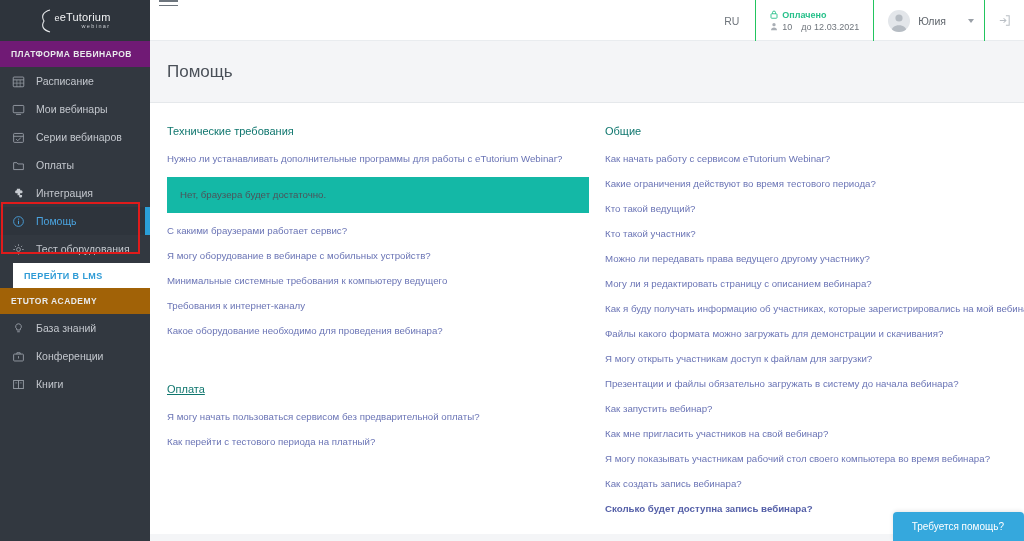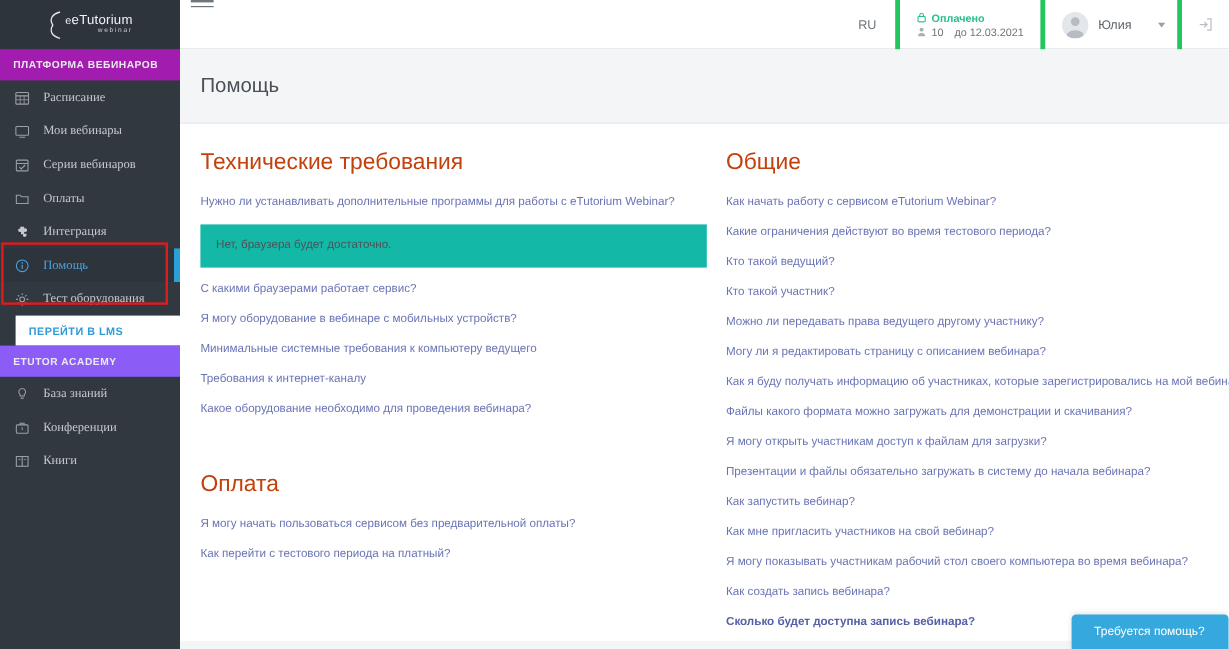--- a/index.html
+++ b/index.html
@@ -28,29 +28,29 @@
   .logo-bracket { width: 13px; height: 24px; }
   .logo-text { display: flex; flex-direction: column; line-height: 1; }
   .logo-main { font-size: 11px; color: #f2f3f5; letter-spacing: .2px; }
   .logo-main .e { font-size: 9px; }
   .logo-sub { font-size: 5.5px; color: #c9ccd1; letter-spacing: 1.4px; text-align: right; margin-top: 1px; }
 
   .side-caption {
     height: 26px; display: flex; align-items: center;
     padding-left: 11px;
     font-size: 8.5px; font-weight: bold; letter-spacing: .45px;
-    color: #e8eaec; background: #a21caf;
-  }
-  .side-caption.academy { background: #8b5cf6; }
+    color: #e8eaec; background: #701a75;
+  }
+  .side-caption.academy { background: #a16207; }
 
   .nav-item {
     height: 28px; display: flex; align-items: center;
     padding-left: 12px; gap: 11px;
     font-size: 10.5px; color: #c3c7cd;
-    cursor: pointer; position: relative; font-family: Liberation Serif, serif;
+    cursor: pointer; position: relative;
   }
   .nav-item.active { color: #4aa3df; background: #2e343c; }
   .nav-item.active .active-bar {
     position: absolute; right: 0; top: 0; bottom: 0; width: 5px;
     background: #2a9fd8;
   }
   .nav-ic { width: 13px; height: 13px; flex: 0 0 13px; display: block; }
 
   .lms-row {
     height: 25px; background: #ffffff; display: flex; align-items: center;
@@ -71,21 +71,21 @@
 
   .topbar {
     height: 41px; background: #fff; display: flex; 
     border-bottom: 1px solid #e9ecef;
   }
   .burger { width: 40px; margin-left: 9px; cursor: pointer; display: flex; flex-direction: column; gap: 3px; }
   .burger span { display: block; width: 19px; height: 1.5px; background: #6d757d; }
   .top-spacer { flex: 1; }
   .top-cell {
     height: 41px; display: flex; align-items: center; padding: 0 13px;
-    border-left: 4px solid #22c55e;
+    border-left: 1px solid #22c55e;
   }
   .lang { font-size: 10.5px; color: #6f757c; border-left: none; padding-right: 16px; cursor: pointer; }
   .plan { flex-direction: column; align-items: flex-start; justify-content: center; gap: 2px; padding: 0 14px; }
   .plan-top { display: flex; align-items: center; gap: 4px; font-size: 9px; color: #27c08a; font-weight: bold; }
   .plan-bot { display: flex; align-items: center; gap: 4px; font-size: 9px; color: #6f757c; }
   .plan-bot .cnt { margin-right: 5px; }
   .user { gap: 8px; padding: 0 10px 0 14px; cursor: pointer; }
   .avatar {
     width: 22px; height: 22px; border-radius: 50%; background: #e3e6ea;
     display: flex; align-items: center; justify-content: center; overflow: hidden;
@@ -103,24 +103,24 @@
 
   .content {
     padding: 22px 0 0 0; position: relative; height: 438px; overflow: hidden;
     display: flex;
   }
   .col { padding: 0 16px 0 17px; }
   .col.left { width: 455px; }
   .col.right { width: 419px; padding-left: 0; }
 
   .sec-title {
-    font-size: 19px; color: #c2410c; font-weight: normal;
+    font-size: 11px; color: #0f766e; font-weight: normal;
     margin-bottom: 15px; margin-top: 0;
   }
-  .sec-title.spaced { margin-top: 46px; }
+  .sec-title.spaced { margin-top: 46px; text-decoration: underline; }
 
   .faq-link {
     display: block; font-size: 9.7px; color: #6a74b5;
     line-height: 13px; margin-bottom: 12px; cursor: pointer;
     text-decoration: none; white-space: nowrap;
   }
   .faq-link.bold { font-weight: bold; color: #5560a8; }
   .answer {
     background: #14b8a6; font-size: 9.7px; color: #4d535a;
     padding: 11px 13px; margin: 1px 0 11px 0; line-height: 14px;

